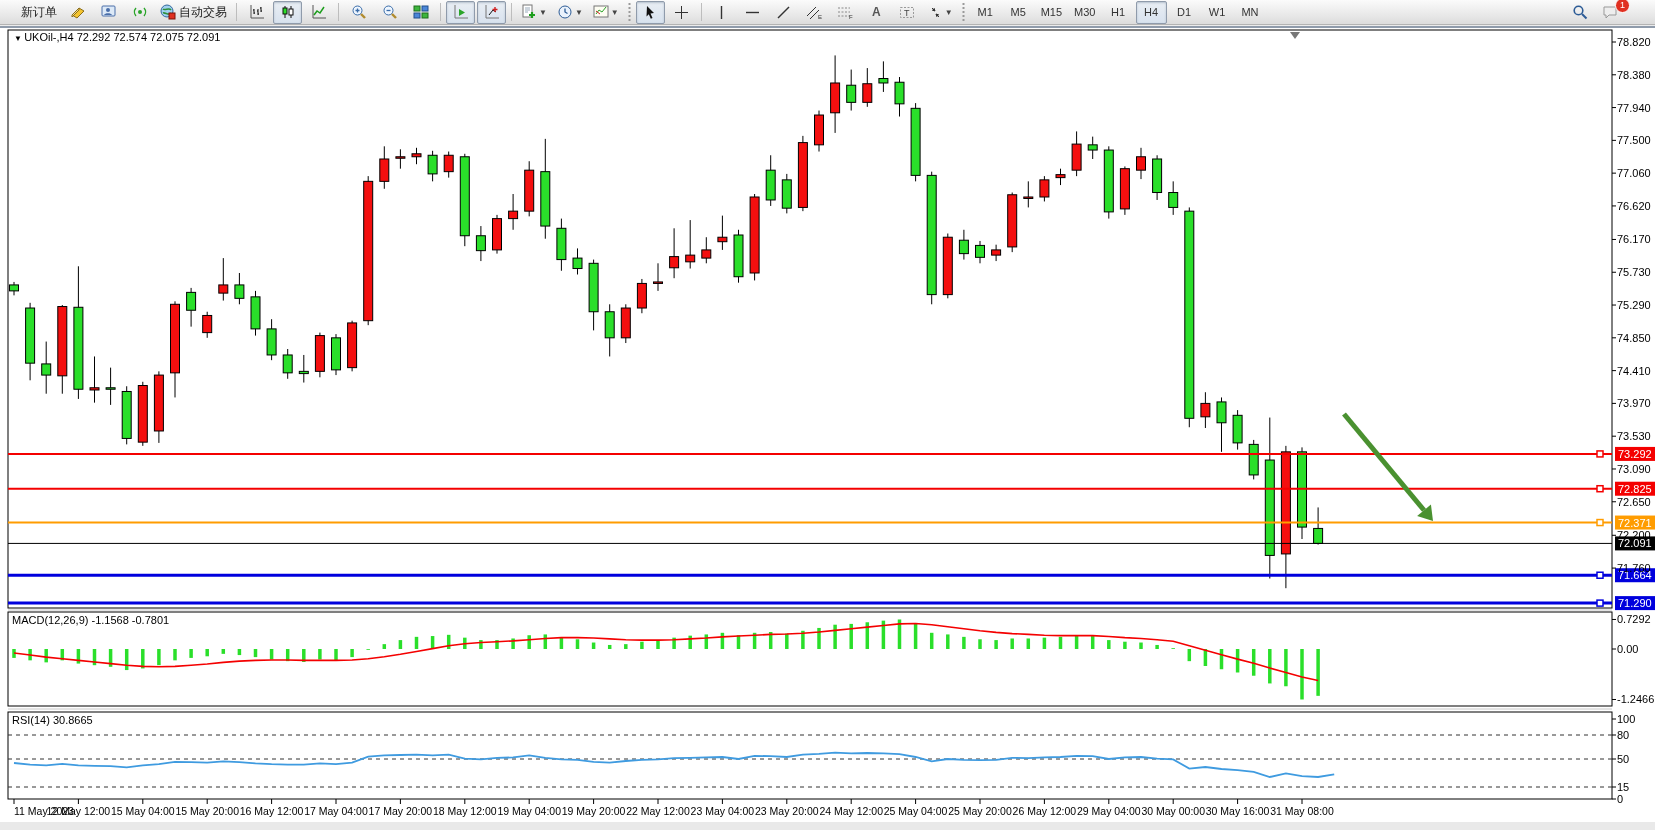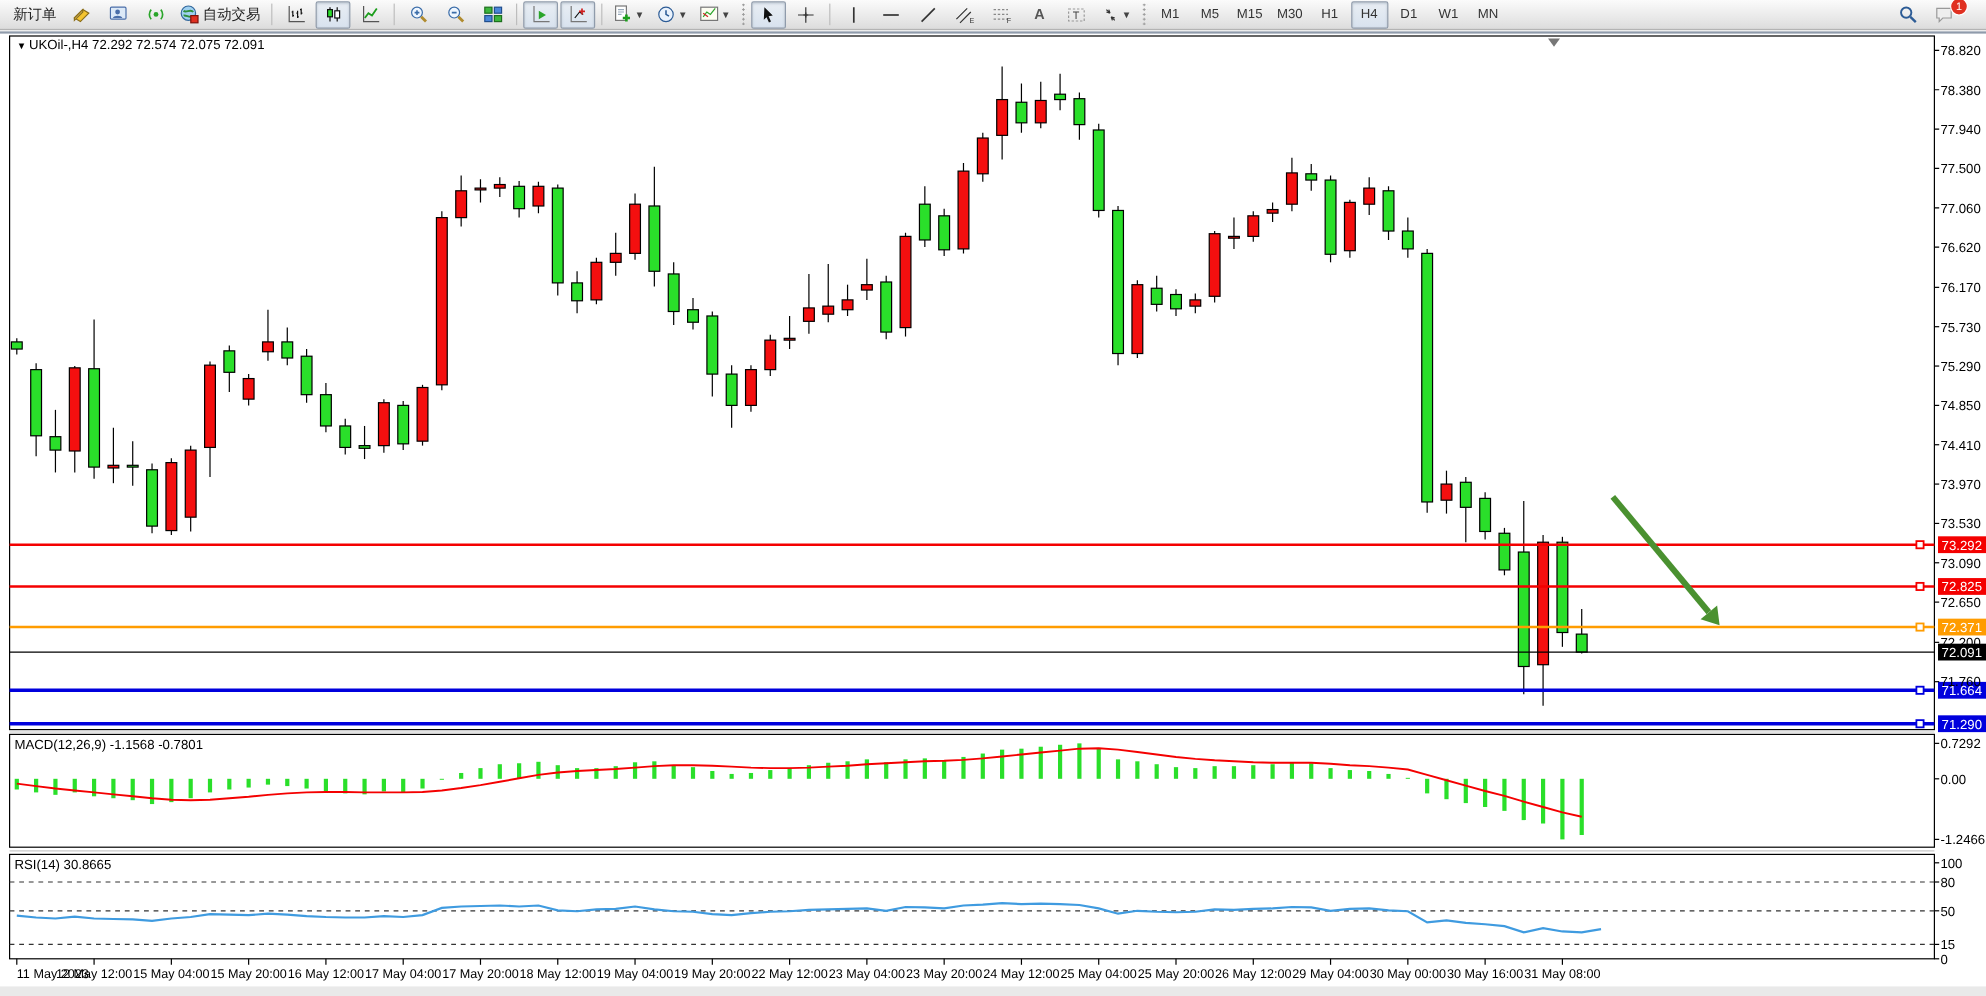--- a/index.html
+++ b/index.html
@@ -1,20 +1,20 @@
 <!DOCTYPE html>
 <html><head>
 <meta charset="utf-8">
 <style>
   html,body{margin:0;padding:0;background:#ececec;width:1655px;height:830px;overflow:hidden;
     font-family:"Liberation Sans",sans-serif;}
   
   .toolbar{position:absolute;left:0;top:0;width:1655px;height:25px;
     background:linear-gradient(#fbfbfb,#e6e6e6 70%,#dcdcdc);border-bottom:1px solid #b3b3b3;
-    display:flex;align-items:center;padding:0 6px;box-sizing:border-box;z-index:5;}
+    display:flex;align-items:center;padding:0 16px;box-sizing:border-box;z-index:5;}
   .tbtn{height:21px;min-width:21px;display:flex;align-items:center;justify-content:center;
     padding:0 3px;margin:0 1px;border:1px solid transparent;border-radius:2px;font-size:12px;color:#222;
     cursor:default;white-space:nowrap;}
   .tbtn.pressed{border:1px solid #8f9bab;background:linear-gradient(#e9eef4,#d8e2ee);box-shadow:inset 0 1px 2px rgba(120,140,160,.45);}
   .tsep{width:1px;height:18px;background:#bdbdbd;margin:0 4px;}
   .tgrip{width:5px;height:18px;margin:0 3px;background-image:radial-gradient(#9a9a9a 35%,transparent 40%);
     background-size:4px 4px;background-position:center;}
   .caret{font-size:8px;color:#444;margin-left:2px;}
   .tf-label{font-size:11px;color:#333;padding:0 4px;}
   .push-right{margin-left:auto;display:flex;align-items:center;}

